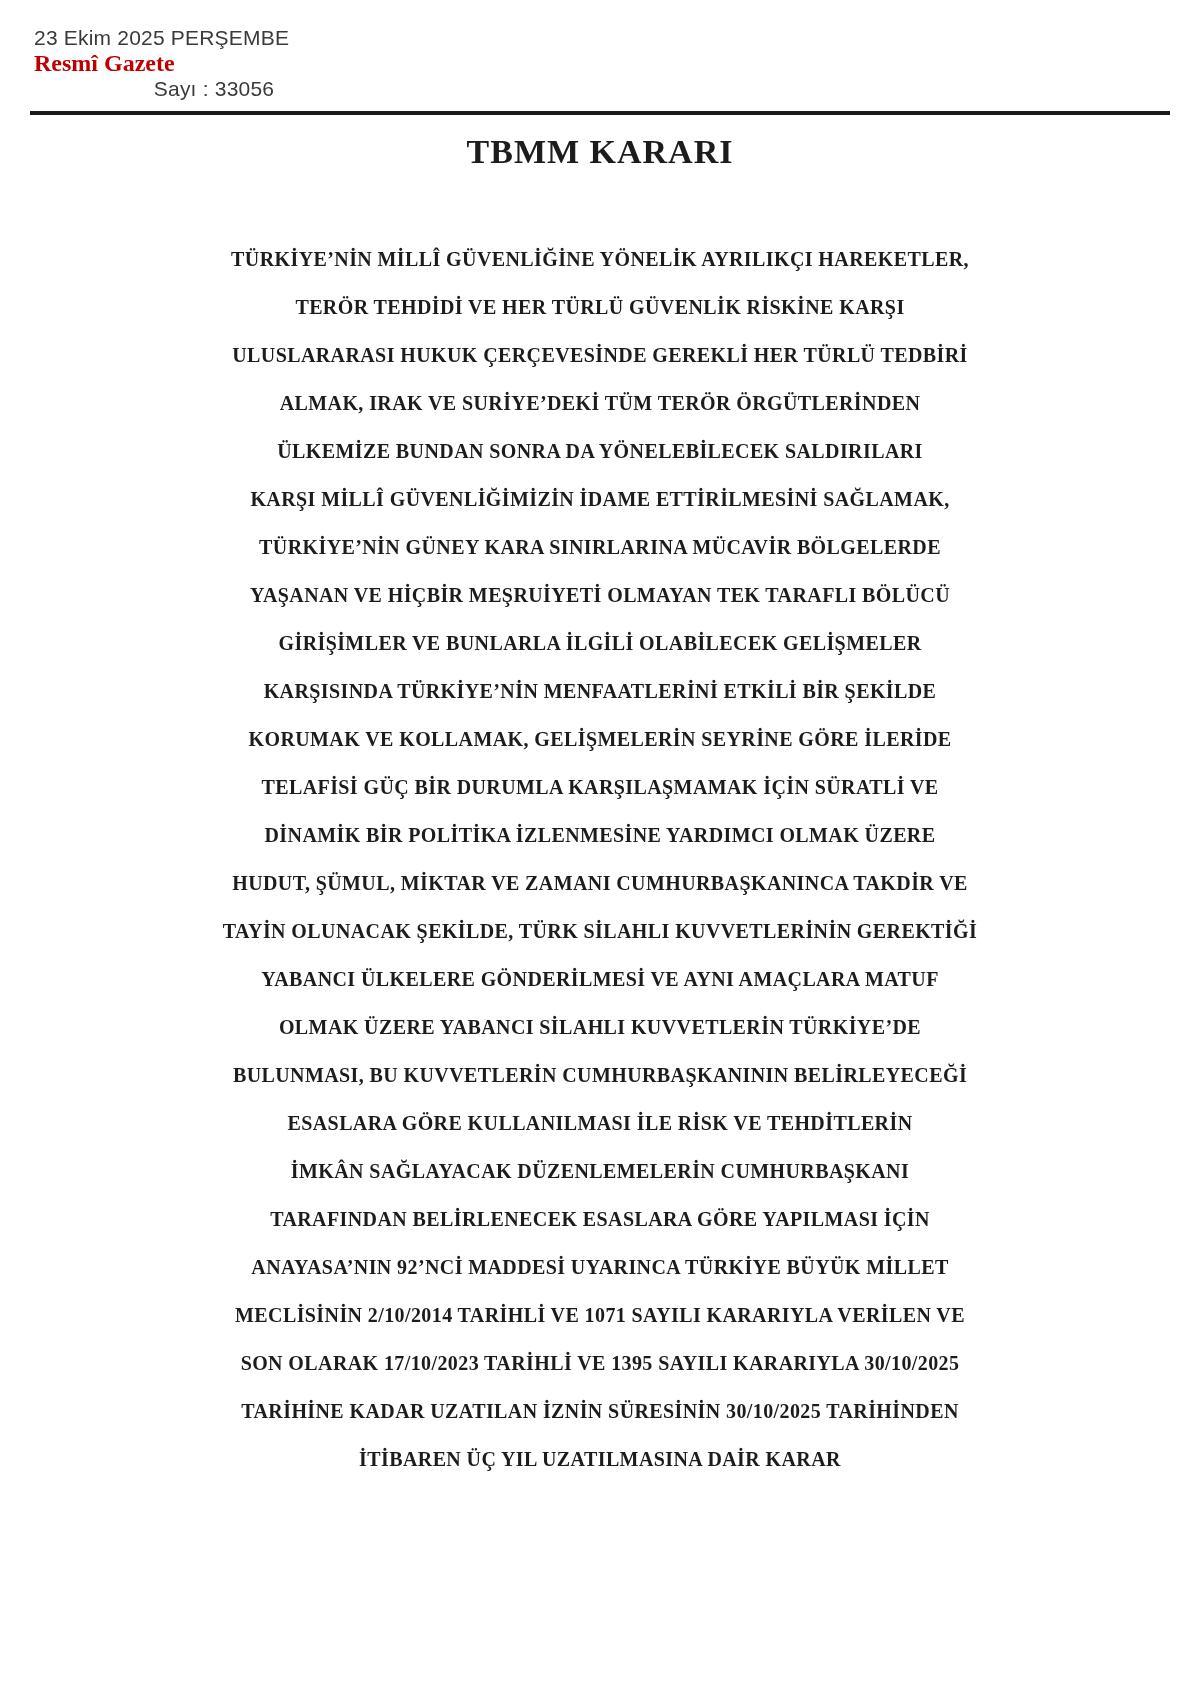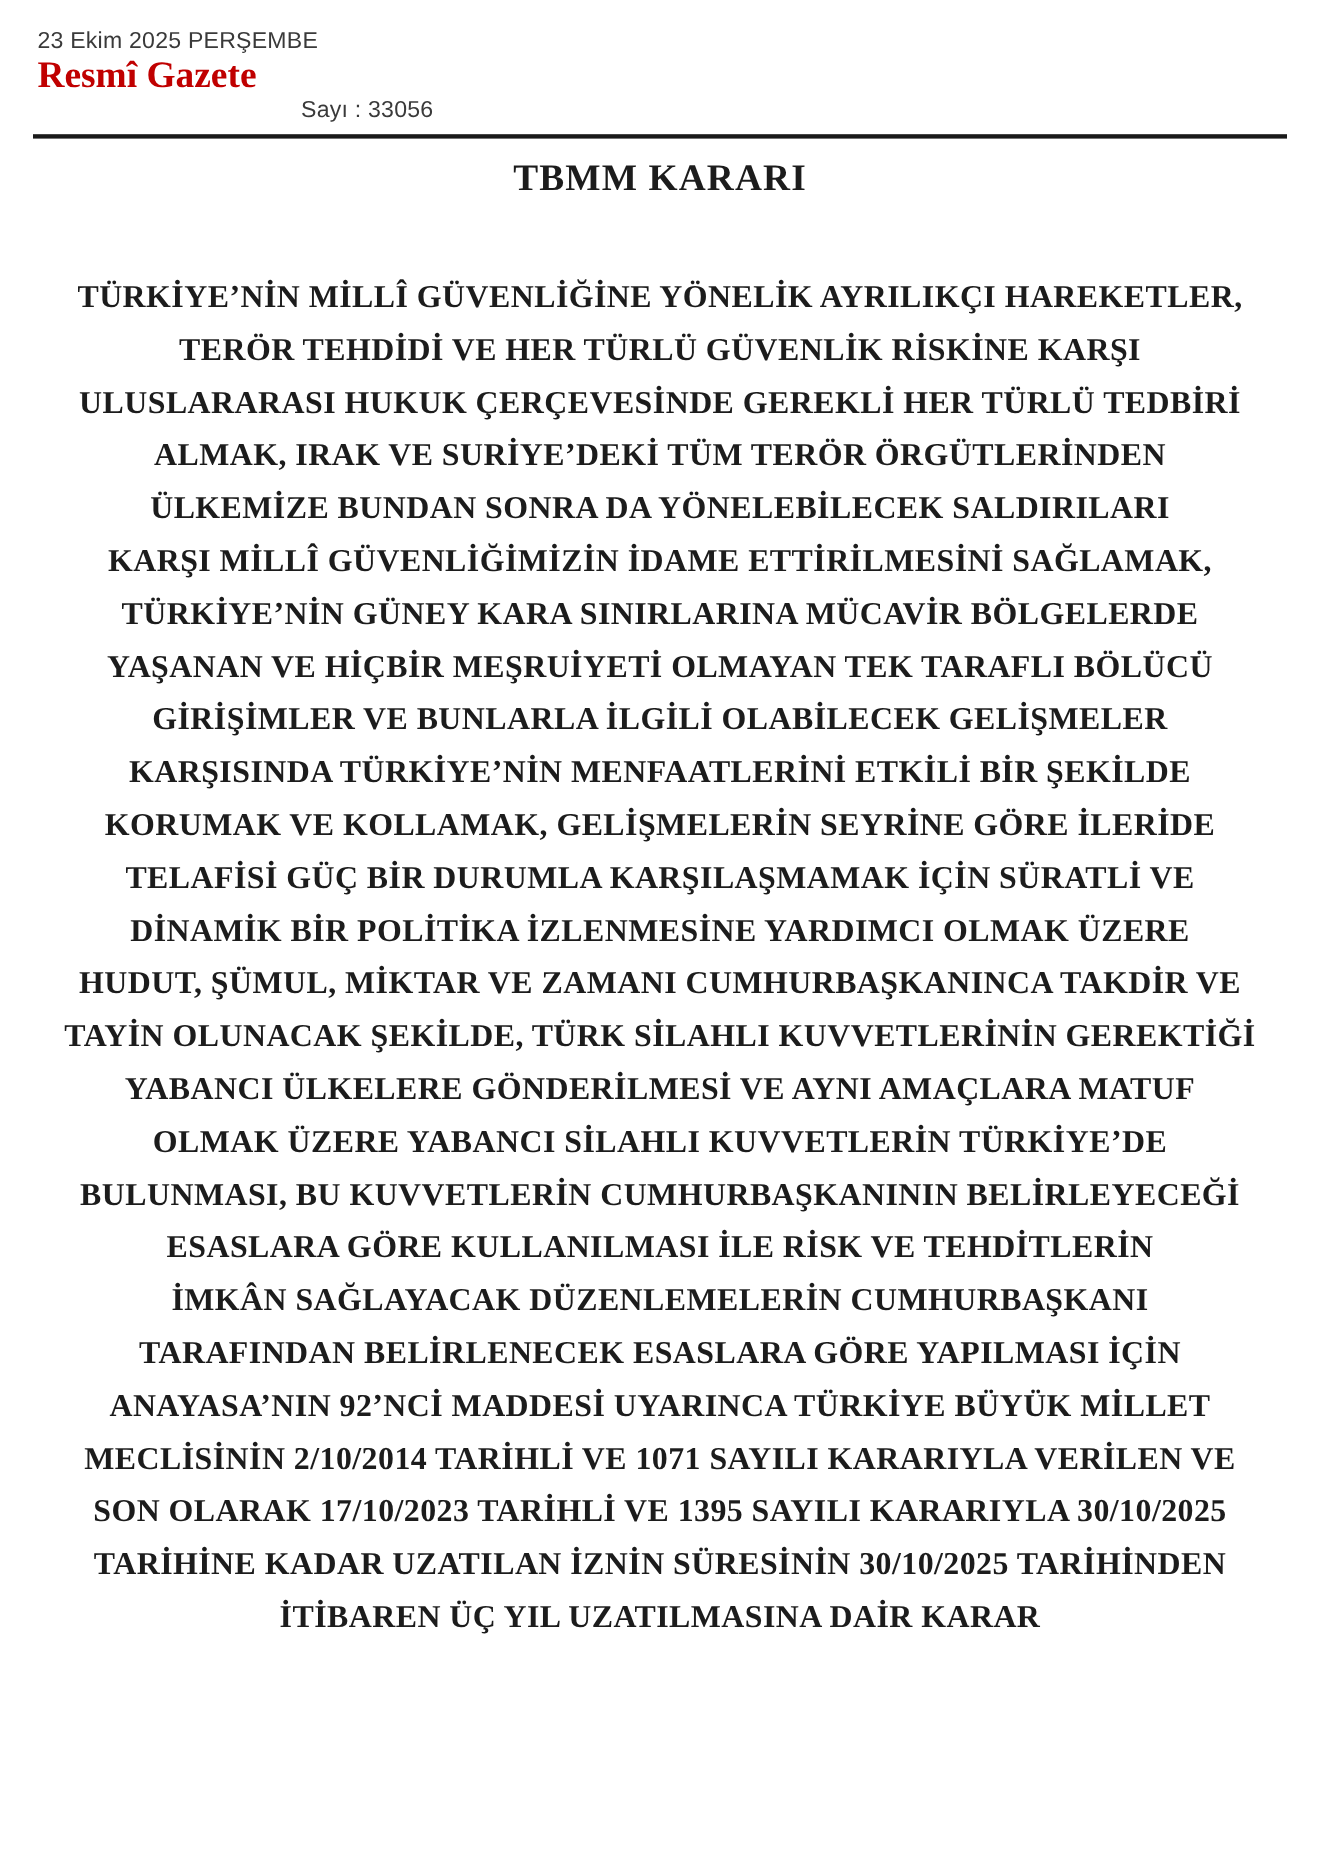--- a/index.html
+++ b/index.html
@@ -22,25 +22,25 @@
     justify-content: space-between;
     padding: 26px 34px 0 34px;
   }
   .header-date, .header-issue {
     font-family: "Liberation Sans", "DejaVu Sans", sans-serif;
     font-size: 21px;
     color: #3a3a3a;
     letter-spacing: 0.2px;
   }
   .header-date { width: 360px; }
-  .header-issue { width: 360px; text-align: right; }
+  .header-issue { width: 360px; text-align: center; }
   .masthead {
     font-family: "Liberation Serif", "DejaVu Serif", serif;
     font-weight: bold;
-    font-size: 34px;
+    font-size: 24px;
     color: #c00000;
     text-align: center;
     flex: 1 1 auto;
   }
   .header-rule {
     border: none;
     border-top: 4px solid #1a1a1a;
     margin: 10px 30px 0 30px;
   }
   .section-title {
@@ -53,21 +53,21 @@
     margin-top: 18px;
   }
   .decision-text {
     margin: 64px auto 0 auto;
     width: 1140px;
     text-align: center;
   }
   .decision-line {
     font-family: "Liberation Serif", "DejaVu Serif", serif;
     font-weight: bold;
-    font-size: 29px;
+    font-size: 20px;
     letter-spacing: 0.4px;
     line-height: 48px;
     color: #1c1c1c;
     white-space: nowrap;
     text-align: center;
   }
 </style>
 </head>
 <body>
 

